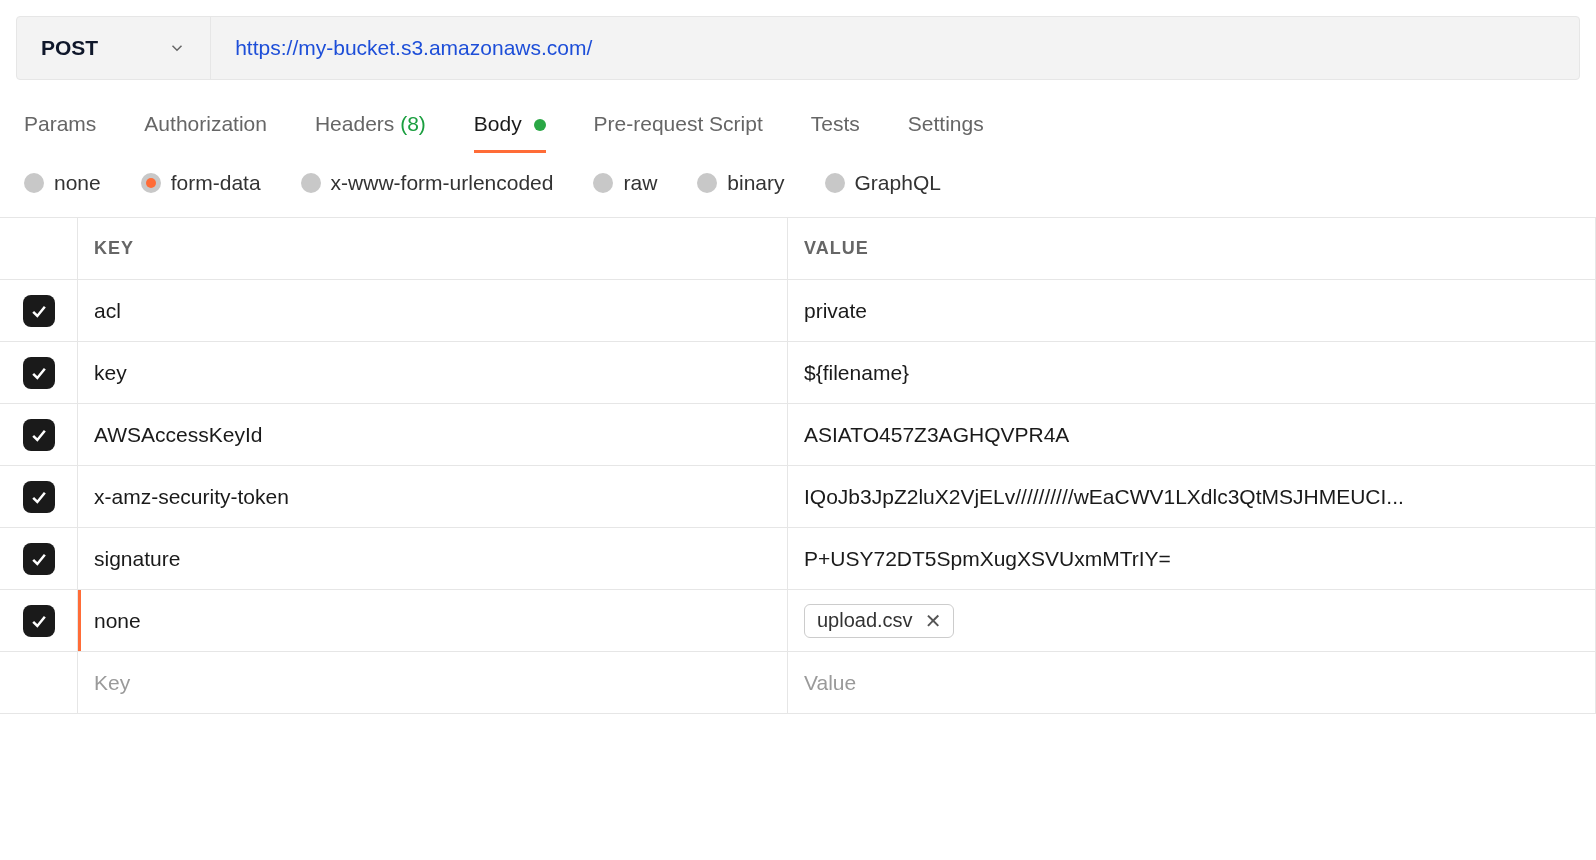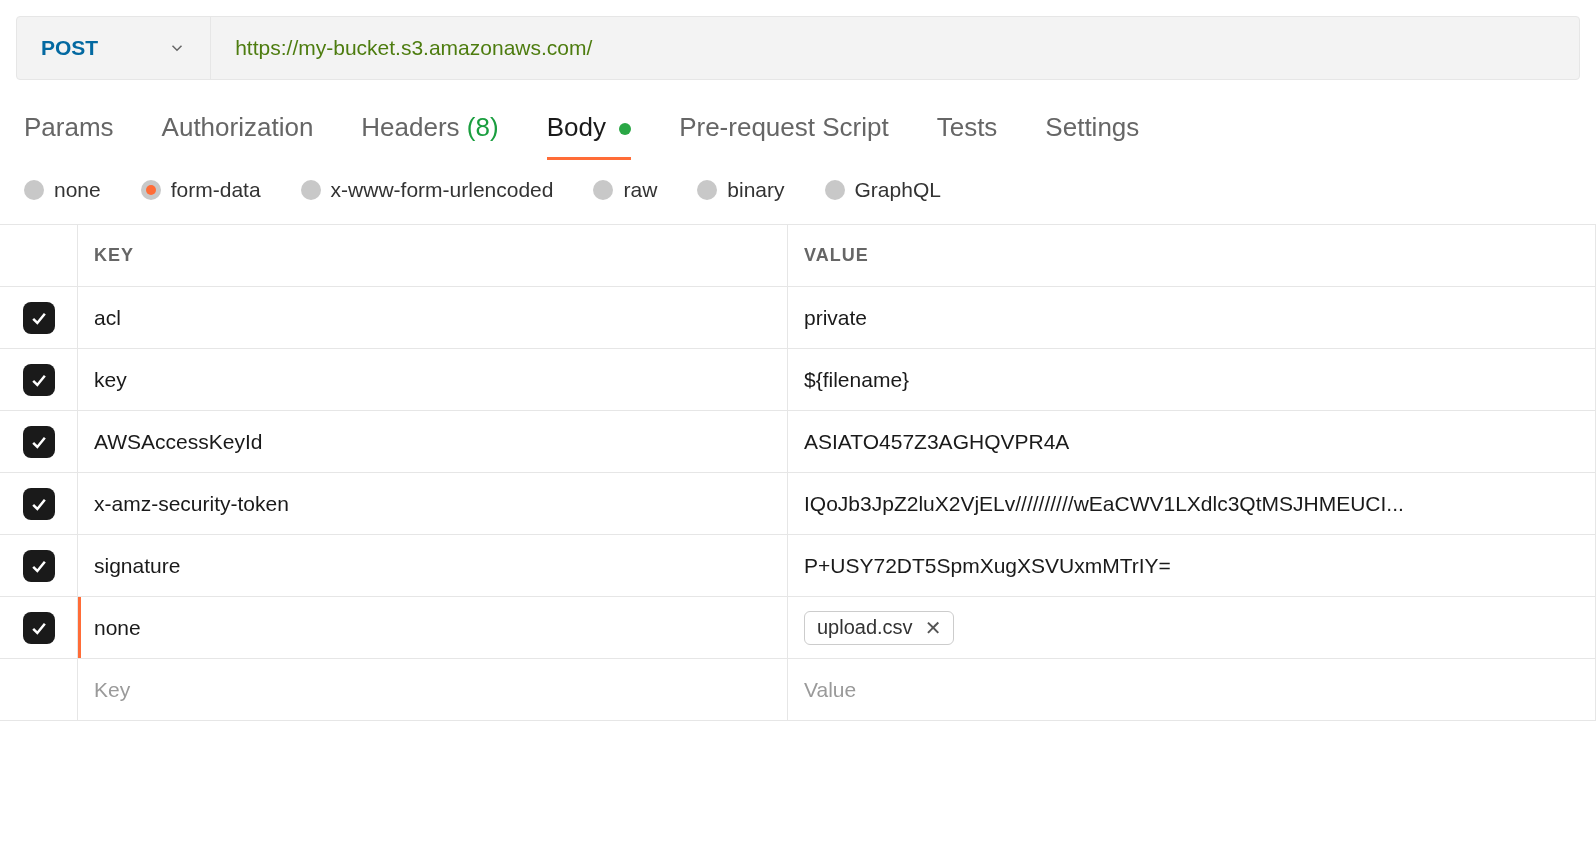--- a/index.html
+++ b/index.html
@@ -20,48 +20,48 @@
     background: #f3f3f3;
     border: 1px solid #e6e6e6;
     border-radius: 4px;
   }
   .method-dropdown {
     display: flex;
     align-items: center;
     gap: 70px;
     padding: 0 24px;
     font-weight: 700;
-    color: #0369a1;
+    color: #0f172a;
     border-right: 1px solid #e6e6e6;
     cursor: pointer;
     text-align: center;
   }
   .method-dropdown svg { width: 18px; height: 18px; stroke: #666; }
   .url-input {
     flex: 1;
     border: none;
     background: transparent;
     padding: 0 24px;
     font-size: 21px;
-    color: #4d7c0f;
+    color: #1d4ed8;
     outline: none;
   }
 
   
   .tabs {
     display: flex;
     gap: 48px;
     padding: 8px 24px 0 24px;
     align-items: center;
   }
   .tab {
     padding: 8px 0 14px 0;
     color: #666;
     cursor: pointer;
-    font-size: 26px;
+    font-size: 21px;
     border-bottom: 3px solid transparent;
   }
   .tab .count { color: #1a9e3f; }
   .tab.active { color: #1a1a1a; border-bottom-color: #ff6c37; }
   .green-dot {
     display: inline-block;
     width: 12px;
     height: 12px;
     border-radius: 50%;
     background: #2aa745;

